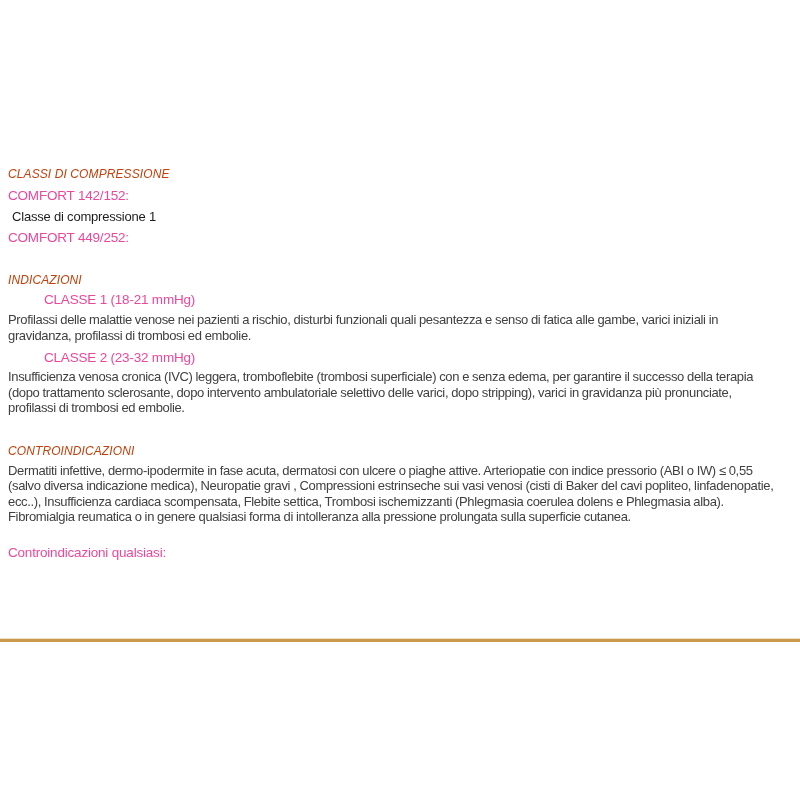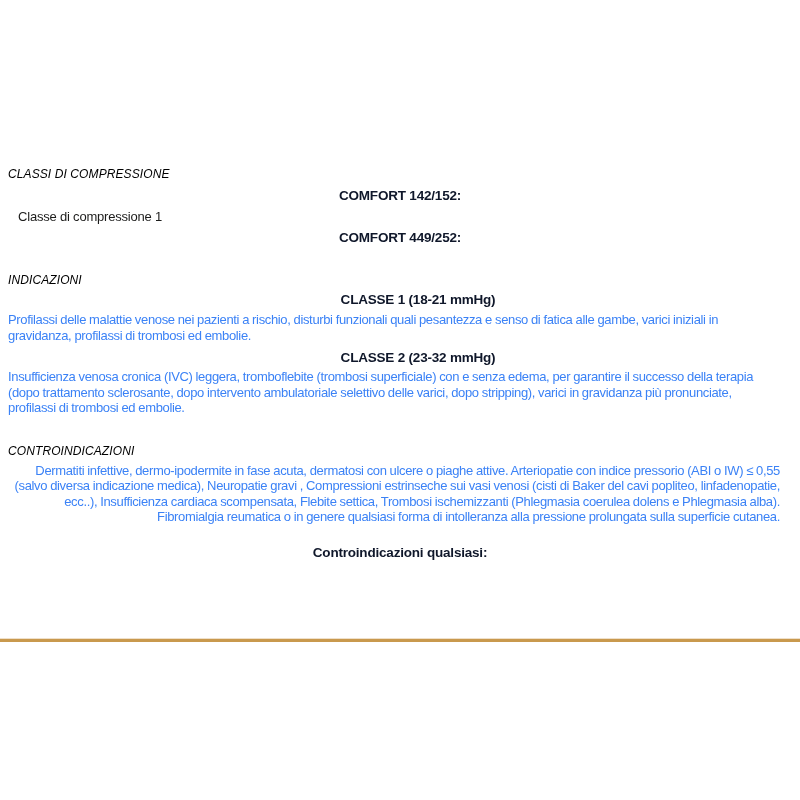--- a/index.html
+++ b/index.html
@@ -15,52 +15,51 @@
   .content {
     padding: 166px 8px 0 8px;
   }
   .section-classi  { margin-bottom: 26px; }
   .section-indicazioni { margin-bottom: 27px; }
   .section-label {
     font-style: italic;
     font-size: 12px;
     line-height: 16px;
     letter-spacing: 0.1px;
-    color: #000000;
+    color: #c2410c;
     margin: 0 0 6px 0;
   }
   .section-indicazioni .section-label,
   .section-contro .section-label { margin-bottom: 4px; }
   .bold-head {
-    font-weight: bold;
+    font-weight: normal;
     font-size: 13.5px;
     line-height: 16px;
     letter-spacing: -0.2px;
     margin: 0 0 5px 0;
-    color: #0f172a;
-    text-align: center;
+    color: #ec4899;
   }
   .section-indicazioni .bold-head { margin-bottom: 4px; margin-left: 36px; }
   .bold-head.tight { margin-bottom: 3px; }
   .bold-head.relative-head { margin-bottom: 6px; }
   .plain-line {
     font-size: 13px;
     line-height: 16px;
     letter-spacing: -0.2px;
-    margin: 0 0 5px 10px;
+    margin: 0 0 5px 4px;
   }
   .para {
     font-size: 13px;
     line-height: 15.5px;
     letter-spacing: -0.35px;
     word-spacing: -0.2px;
     margin: 0 12px 7px 0;
-    color: #3b82f6;
+    color: #404040;
   }
-  .para.assolute-para { margin-bottom: 20px; text-align: right; }
+  .para.assolute-para { margin-bottom: 20px; }
   .para.last { margin-bottom: 0; }
   .gold-divider {
     position: absolute;
     left: 0;
     top: 639px;
     width: 800px;
     height: 3px;
     box-shadow: 0 -1px 0 rgba(201, 153, 78, 0.3);
   }
 </style>

